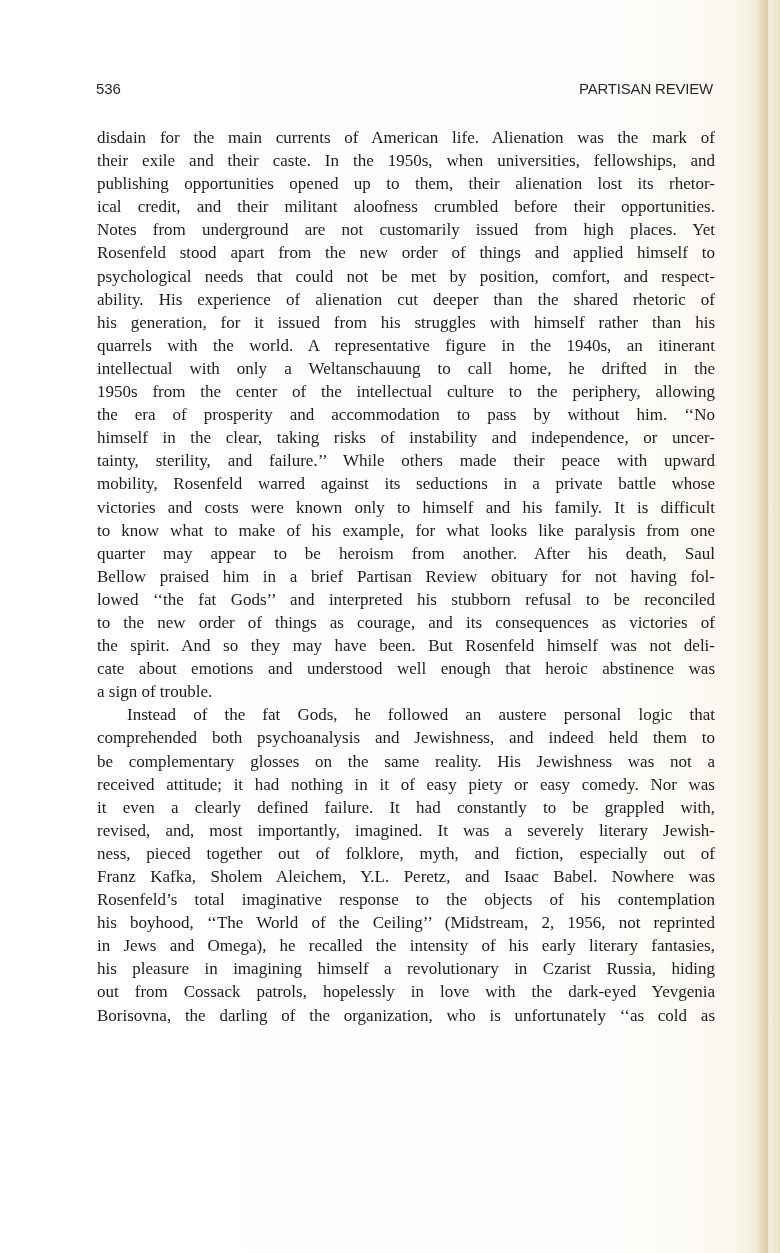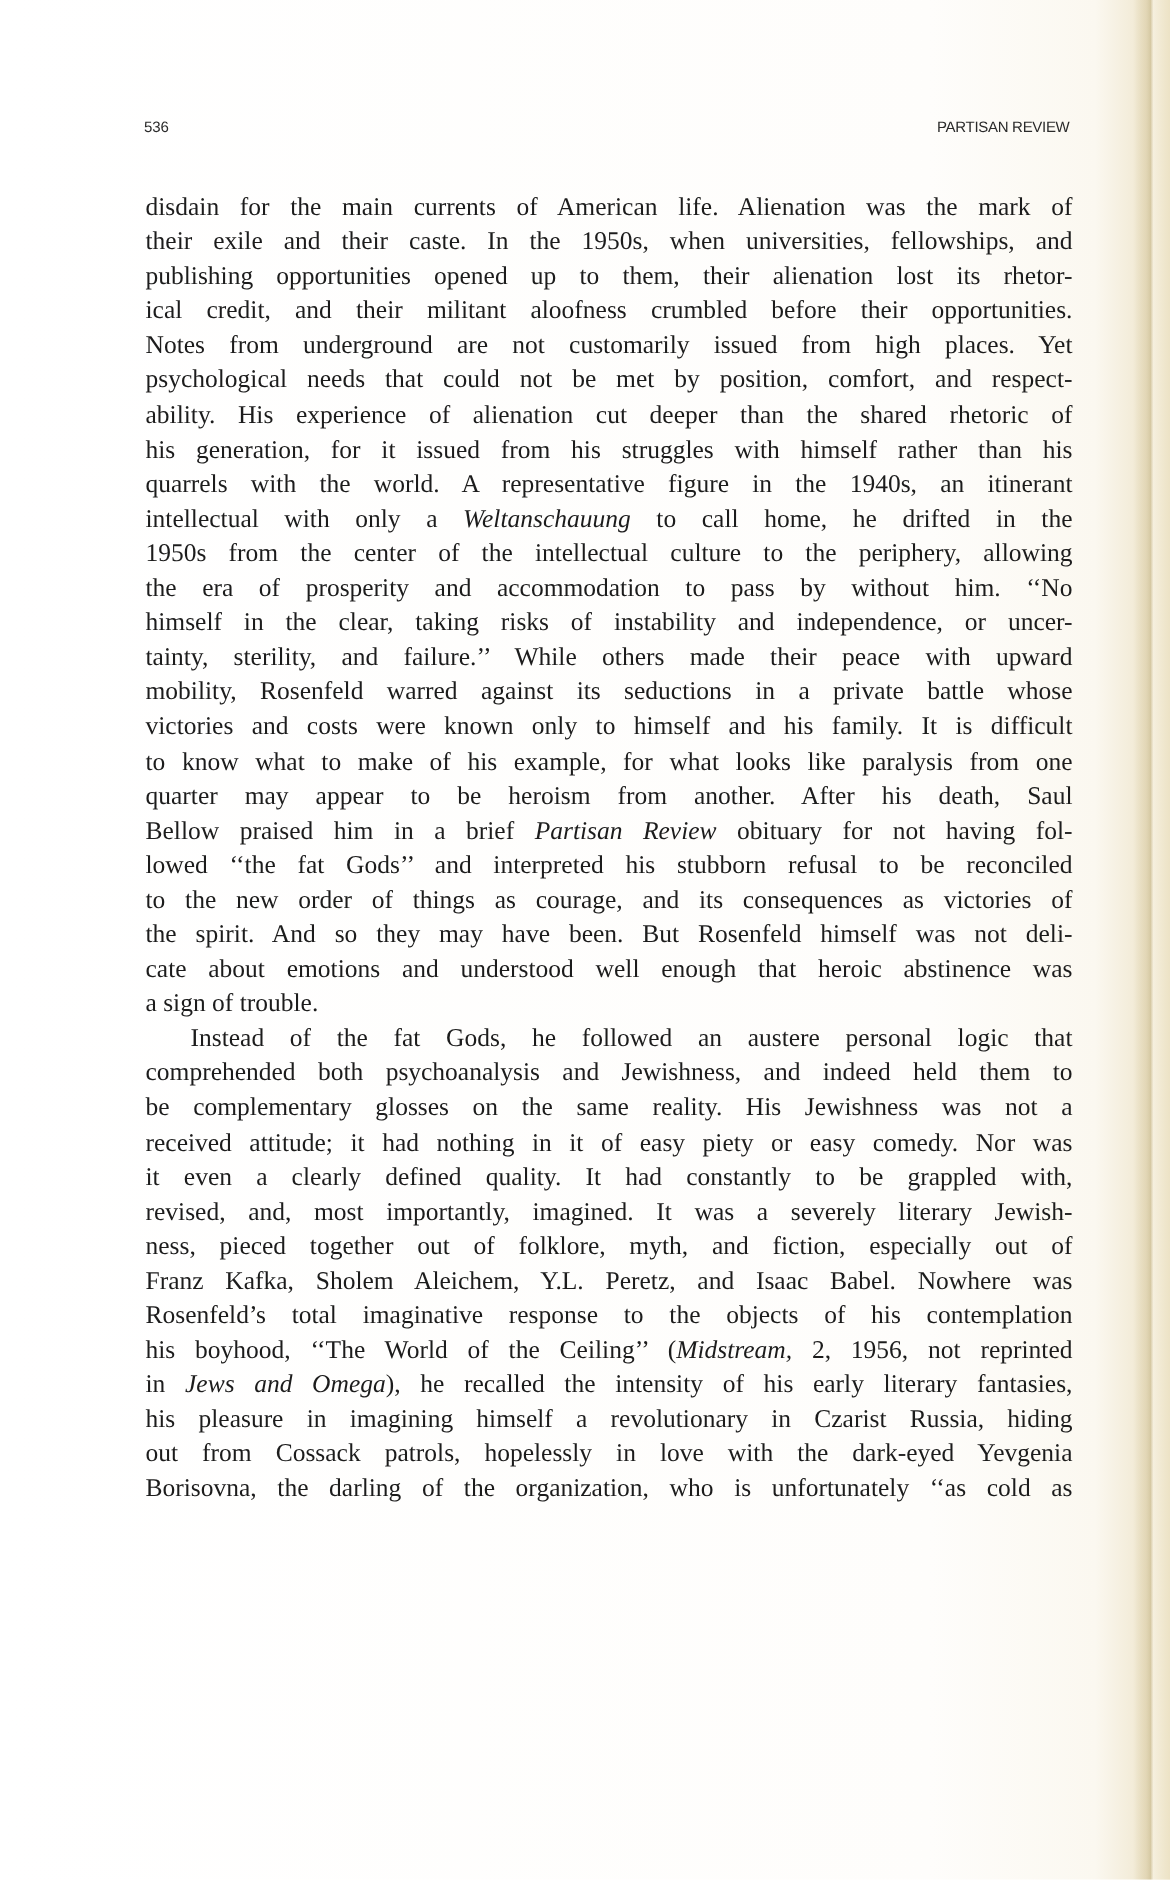--- a/index.html
+++ b/index.html
@@ -29,21 +29,21 @@
       height: 1253px;
       background: linear-gradient(to right, rgba(255,255,255,0) 0px, rgba(214,200,160,0.35) 8px, rgba(190,172,120,0.55) 11px, rgba(246,240,222,0.6) 13px, rgba(236,226,196,0.8) 24px);
     }
     .running-head {
       position: absolute;
       left: 96px;
       top: 80px;
       width: 617px;
       height: 22px;
       font-family: "Liberation Sans", sans-serif;
-      font-size: 10px;
+      font-size: 15px;
       color: #2a2a2a;
       letter-spacing: -0.1px;
     }
     .running-head .folio {
       position: absolute;
       left: 0;
       top: 0;
     }
     .running-head .journal {
       position: absolute;
@@ -68,41 +68,41 @@
       text-align-last: justify;
       height: 23.1px;
     }
     .line.last {
       text-align-last: left;
     }
     .line.indent {
       padding-left: 30px;
     }
     .it {
-      font-style: italic;
     }
   </style>
 </head>
 <body>
 
 <div class="page">
   <div class="binding"></div>
 
   <div class="running-head">
     <span class="folio">536</span>
     <span class="journal">PARTISAN REVIEW</span>
   </div>
 
   <div class="body-text" id="body-text">
       <div>
         <span class="line"><span>disdain for the main currents of American life. Alienation was the mark of</span></span>
         <span class="line"><span>their exile and their caste. In the 1950s, when universities, fellowships, and</span></span>
         <span class="line"><span>publishing opportunities opened up to them, their alienation lost its rhetor-</span></span>
         <span class="line"><span>ical credit, and their militant aloofness crumbled before their opportunities.</span></span>
         <span class="line"><span>Notes from underground are not customarily issued from high places. Yet</span></span>
+        <span class="line"><span>Rosenfeld stood apart from the new order of things and applied himself to</span></span>
         <span class="line"><span>psychological needs that could not be met by position, comfort, and respect-</span></span>
         <span class="line"><span>ability. His experience of alienation cut deeper than the shared rhetoric of</span></span>
         <span class="line"><span>his generation, for it issued from his struggles with himself rather than his</span></span>
         <span class="line"><span>quarrels with the world. A representative figure in the 1940s, an itinerant</span></span>
         <span class="line"><span>intellectual with only a </span><span class="it">Weltanschauung</span><span> to call home, he drifted in the</span></span>
         <span class="line"><span>1950s from the center of the intellectual culture to the periphery, allowing</span></span>
         <span class="line"><span>the era of prosperity and accommodation to pass by without him. ‘‘No</span></span>
         <span class="line"><span>himself in the clear, taking risks of instability and independence, or uncer-</span></span>
         <span class="line"><span>tainty, sterility, and failure.’’ While others made their peace with upward</span></span>
         <span class="line"><span>mobility, Rosenfeld warred against its seductions in a private battle whose</span></span>
@@ -114,21 +114,21 @@
         <span class="line"><span>to the new order of things as courage, and its consequences as victories of</span></span>
         <span class="line"><span>the spirit. And so they may have been. But Rosenfeld himself was not deli-</span></span>
         <span class="line"><span>cate about emotions and understood well enough that heroic abstinence was</span></span>
         <span class="line last"><span>a sign of trouble.</span></span>
       </div>
       <div>
         <span class="line indent"><span>Instead of the fat Gods, he followed an austere personal logic that</span></span>
         <span class="line"><span>comprehended both psychoanalysis and Jewishness, and indeed held them to</span></span>
         <span class="line"><span>be complementary glosses on the same reality. His Jewishness was not a</span></span>
         <span class="line"><span>received attitude; it had nothing in it of easy piety or easy comedy. Nor was</span></span>
-        <span class="line"><span>it even a clearly defined quality. It had constantly to be grappled with,</span></span>
+        <span class="line"><span>it even a clearly defined failure. It had constantly to be grappled with,</span></span>
         <span class="line"><span>revised, and, most importantly, imagined. It was a severely literary Jewish-</span></span>
         <span class="line"><span>ness, pieced together out of folklore, myth, and fiction, especially out of</span></span>
         <span class="line"><span>Franz Kafka, Sholem Aleichem, Y.L. Peretz, and Isaac Babel. Nowhere was</span></span>
         <span class="line"><span>Rosenfeld’s total imaginative response to the objects of his contemplation</span></span>
         <span class="line"><span>his boyhood, ‘‘The World of the Ceiling’’ (</span><span class="it">Midstream,</span><span> 2, 1956, not reprinted</span></span>
         <span class="line"><span>in </span><span class="it">Jews and Omega</span><span>), he recalled the intensity of his early literary fantasies,</span></span>
         <span class="line"><span>his pleasure in imagining himself a revolutionary in Czarist Russia, hiding</span></span>
         <span class="line"><span>out from Cossack patrols, hopelessly in love with the dark-eyed Yevgenia</span></span>
         <span class="line"><span>Borisovna, the darling of the organization, who is unfortunately ‘‘as cold as</span></span>
       </div>

